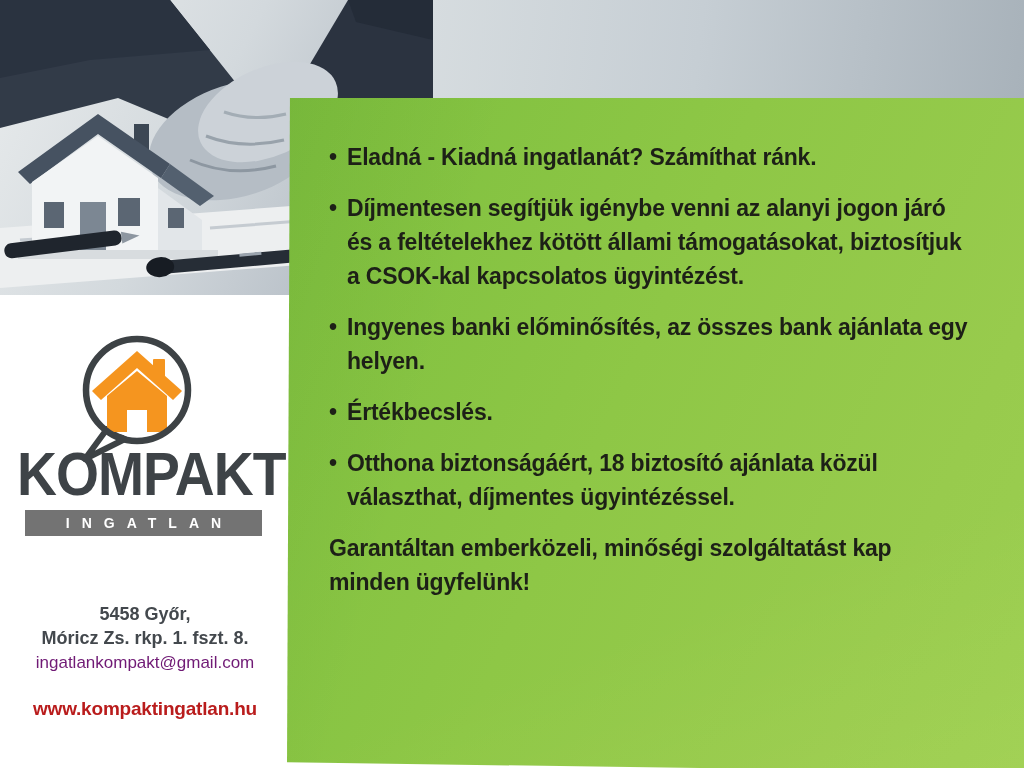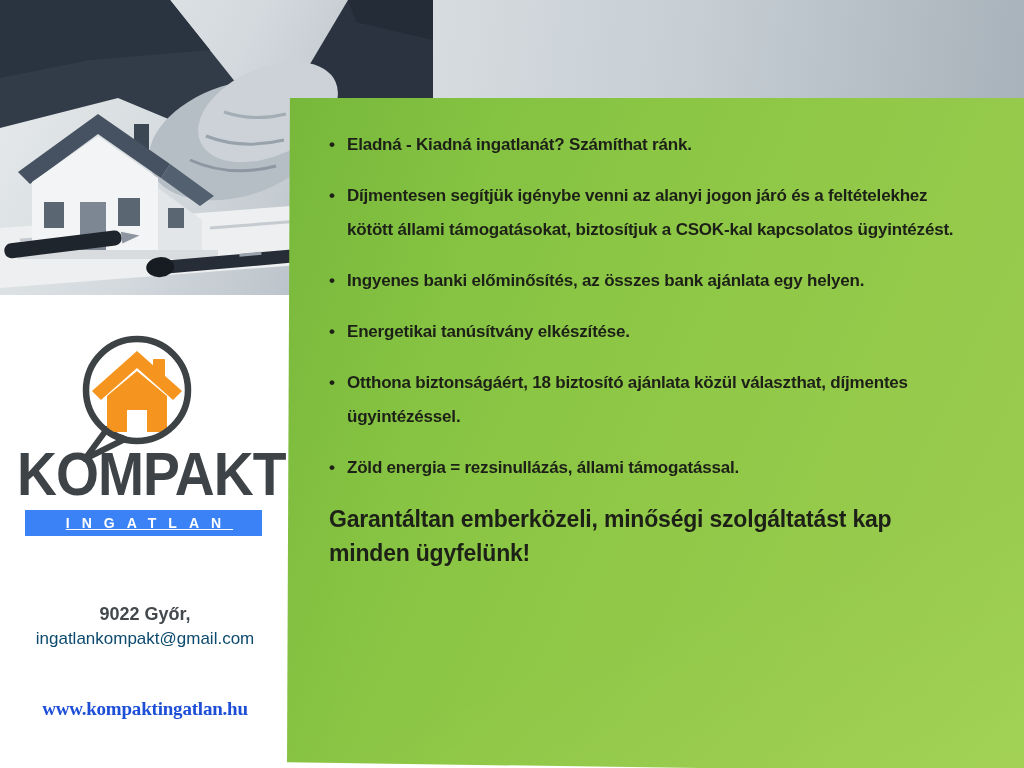--- a/index.html
+++ b/index.html
@@ -28,22 +28,22 @@
     background:linear-gradient(105deg,rgba(20,60,0,0.06) 0%,rgba(20,60,0,0) 24%),
                linear-gradient(160deg,rgba(255,255,160,0) 70%,rgba(255,255,160,0.07) 100%);
   }
   .panel-content{
     position:relative;box-sizing:border-box;
     padding:30px 40px 0 42px;max-width:724px;
     color:#1d2017;
   }
   ul.bullets{list-style:none;margin:0;padding:0;max-width:648px;}
   ul.bullets li{
-    font-size:17px;line-height:34px;font-weight:600;letter-spacing:-0.2px;
-    padding-left:18px;margin:0 0 17px 0;
+    font-size:23px;line-height:34px;font-weight:600;letter-spacing:-0.2px;
+    padding-left:18px;margin:12px 0 17px 0;
   }
   ul.bullets li::before{
     content:"\2022";display:inline-block;width:18px;margin-left:-18px;
     font-weight:700;
   }
   .closing{
     max-width:640px;margin:6px 0 0 0;
     font-size:23px;line-height:34px;font-weight:700;letter-spacing:-0.2px;
   }
   
@@ -61,21 +61,21 @@
     position:absolute;left:25px;top:510px;width:237px;height:26px;
     display:flex;align-items:center;justify-content:center;
     color:#ffffff;font-size:14px;font-weight:700;
     letter-spacing:12px;padding-left:12px;box-sizing:border-box;
   }
   .address{
     position:absolute;left:5px;top:602px;width:280px;text-align:center;
     color:#43484d;
   }
   .address .addr-line{font-size:18px;font-weight:700;line-height:24px;}
-  .address .email{font-size:17px;font-weight:400;line-height:25px;color:#0c4a6e;}
+  .address .email{font-size:17px;font-weight:400;line-height:25px;color:#701a75;}
   .website{
     position:absolute;left:5px;top:698px;width:280px;text-align:center;
     font-size:19px;font-weight:700;letter-spacing:-0.2px;
   }
 </style>
 </head>
 <body>
 
 <div class="photo">
   <svg width="433" height="295" viewBox="0 0 433 295">
@@ -133,23 +133,22 @@
 </div>
 
 <div class="gray-backdrop"></div>
 
 <div class="green-panel">
   <div class="panel-content">
     <ul class="bullets">
       <li>Eladná - Kiadná ingatlanát? Számíthat ránk.</li>
       <li>Díjmentesen segítjük igénybe venni az alanyi jogon járó és a feltételekhez kötött állami támogatásokat, biztosítjuk a CSOK-kal kapcsolatos ügyintézést.</li>
       <li>Ingyenes banki előminősítés, az összes bank ajánlata egy helyen.</li>
-      <li>Energetikai tanúsítvány elkészítése.</li>
+      <li>Értékbecslés.</li>
       <li>Otthona biztonságáért, 18 biztosító ajánlata közül választhat, díjmentes ügyintézéssel.</li>
-      <li>Zöld energia = rezsinullázás, állami támogatással.</li>
     </ul>
     <p class="closing">Garantáltan emberközeli, minőségi szolgáltatást kap minden ügyfelünk!</p>
   </div>
 </div>
 
 <div class="logo">
   <svg width="120" height="130" viewBox="0 0 120 130">
 
     <path d="M30,94 L8,124 L48,104 Z" fill="#ffffff" stroke="#3d4245" stroke-width="6" stroke-linejoin="round"></path>
     <circle cx="60" cy="55" r="47" fill="#ffffff"></circle>
@@ -159,20 +158,21 @@
       <path d="M60,16 L105,56 L96,65 L60,33 L24,65 L15,56 Z"></path>
       <path d="M30,61 L60,36 L90,61 L90,97 L70,97 L70,75 L50,75 L50,97 L30,97 Z"></path>
     </g>
 
     <circle cx="60" cy="55" r="51" fill="none" stroke="#3d4245" stroke-width="6.5"></circle>
   </svg>
 </div>
 
 <div class="brand-name">KOMPAKT</div>
 
-<div class="brand-bar" style="background:#3b82f6;text-decoration:underline;">INGATLAN</div>
+<div class="brand-bar" style="background:#737373;">INGATLAN</div>
 
 <div class="address">
-  <div class="addr-line">9022 Győr,</div>
+  <div class="addr-line">5458 Győr,</div>
+  <div class="addr-line">Móricz Zs. rkp. 1. fszt. 8.</div>
   <div class="email">ingatlankompakt@gmail.com</div>
 </div>
 
-<div class="website" style="color:#1d4ed8;font-family:Liberation Serif, serif;">www.kompaktingatlan.hu</div>
+<div class="website" style="color:#b91c1c;">www.kompaktingatlan.hu</div>
 
 </body></html>

